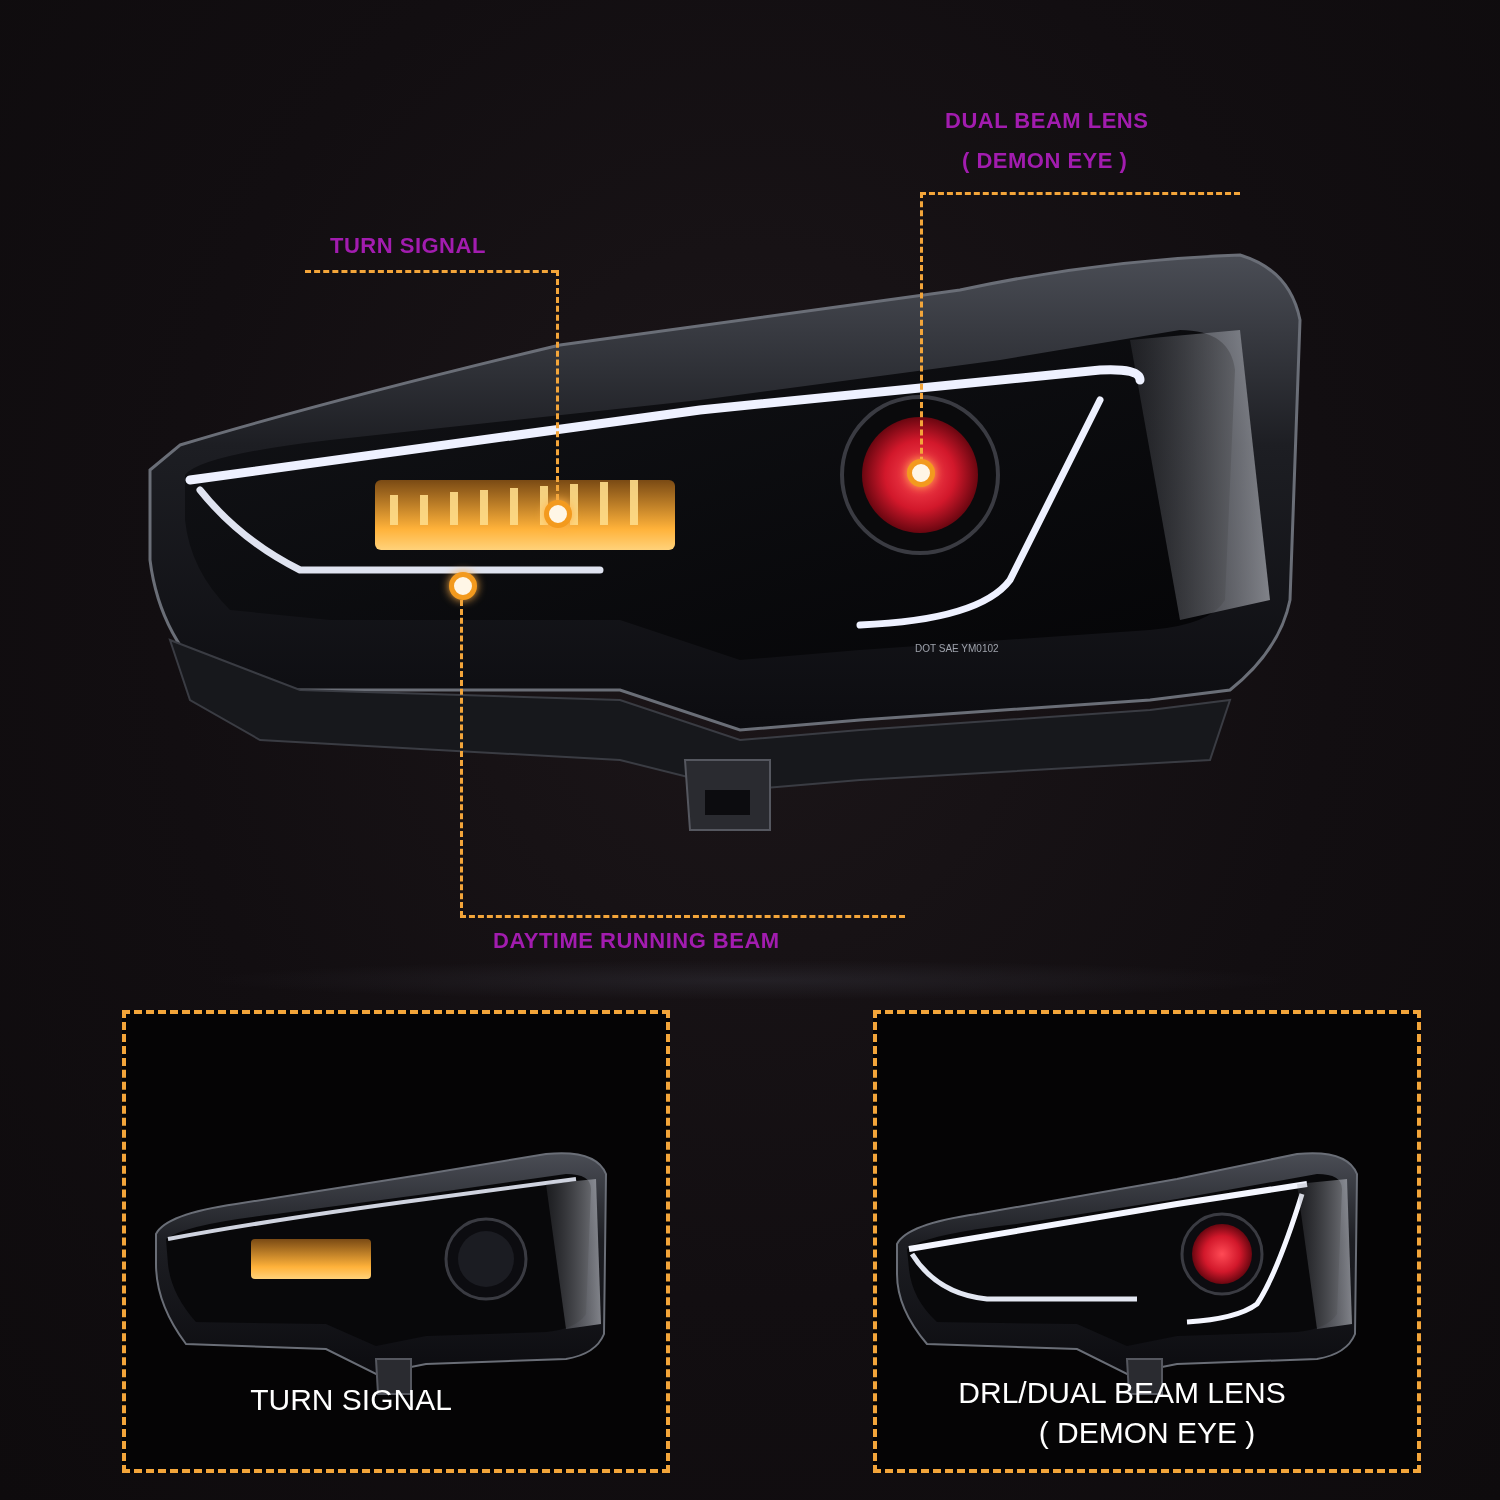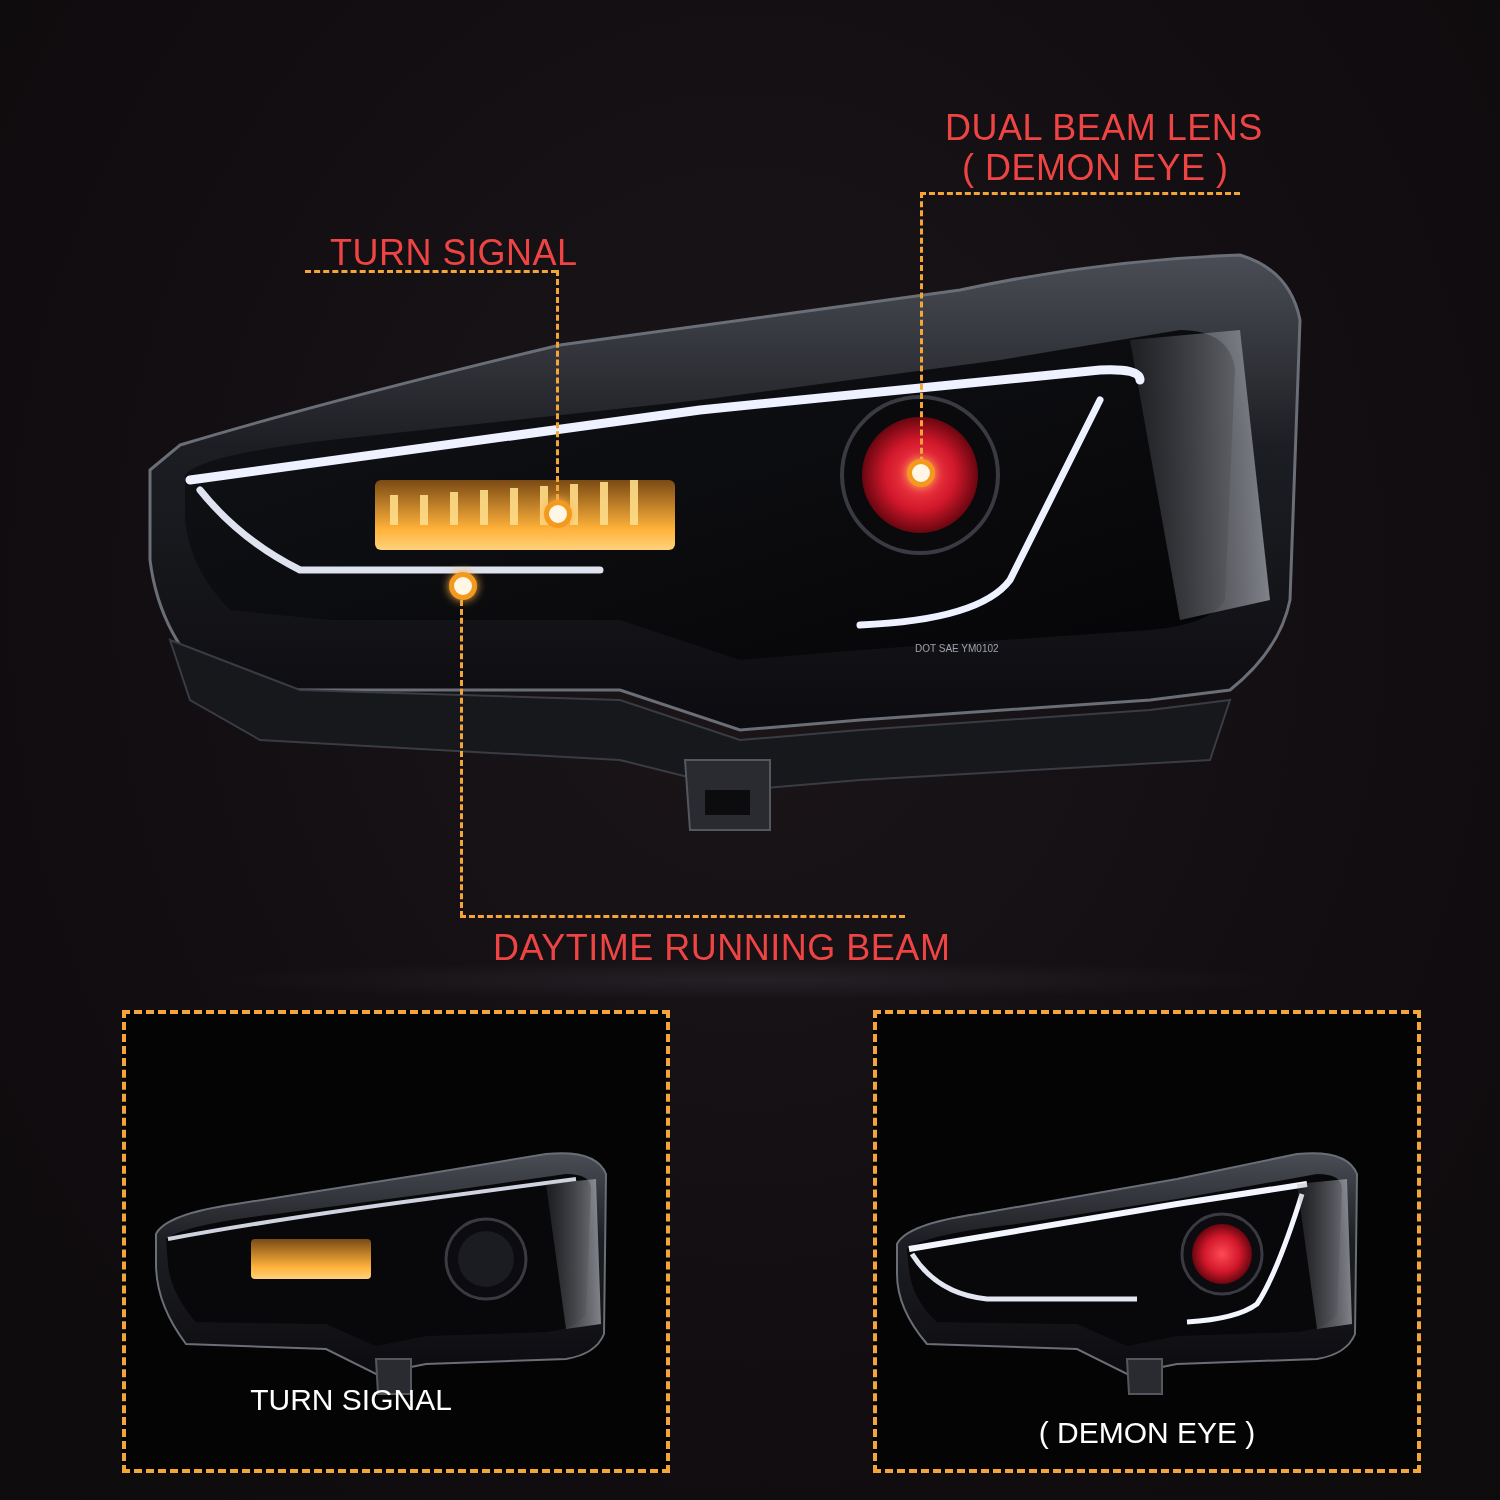--- a/index.html
+++ b/index.html
@@ -3,22 +3,22 @@
 <meta charset="utf-8">
 <style>
   html, body { margin:0; padding:0; }
   body {
     width:1500px; height:1500px; overflow:hidden; position:relative;
     background: radial-gradient(ellipse at 50% 40%, #1c1619 0%, #120e11 55%, #0e0b0d 100%);
     font-family: "Liberation Sans", sans-serif;
     color:#fff;
   }
   .label {
-    position:absolute; color:#ef4444; font-weight:400;
-    font-size:36px; letter-spacing:0.5px; white-space:nowrap; line-height:1;
+    position:absolute; color:#a21caf; font-weight:700;
+    font-size:22px; letter-spacing:0.5px; white-space:nowrap; line-height:1;
   }
   .callout-h { position:absolute; height:0; border-top:3px dashed #f3a53a; }
   .callout-v { position:absolute; width:0; border-left:3px dashed #f3a53a; }
   .dot {
     position:absolute; width:18px; height:18px; border-radius:50%;
     background:#fff6e6; border:5px solid #f39a1e; box-shadow:0 0 10px #ffb14a;
   }
   .panel {
     position:absolute; border:4px dashed #f3a53a; background:#050405;
   }
@@ -133,14 +133,15 @@
     <path d="M20 170 Q30 150 100 140 L300 105 L420 80 Q470 75 480 100 L478 260 Q470 280 440 285 L300 290 L250 300 L200 275 L50 270 Q20 235 20 200 Z" fill="url(#shell)" stroke="#6a6e77" stroke-width="2"></path>
     <path d="M30 175 Q50 160 140 150 L300 125 L440 100 Q465 100 465 115 L460 240 Q450 255 420 258 L300 262 L250 272 L200 250 L60 248 Q35 225 32 195 Z" fill="#08080a"></path>
     <path d="M32 175 Q150 155 300 130 L430 110" fill="none" stroke="#f4f6ff" stroke-width="6"></path>
     <path d="M35 180 Q60 220 110 225 L260 225" fill="none" stroke="#e3e7f2" stroke-width="5"></path>
     <path d="M425 120 Q400 200 380 230 Q360 245 310 248" fill="none" stroke="#f4f6ff" stroke-width="5"></path>
     <circle cx="345" cy="180" r="40" fill="#0c0c10" stroke="#3a3b42" stroke-width="3"></circle>
     <circle cx="345" cy="180" r="30" fill="url(#redlens)"></circle>
     <path d="M420 110 L470 105 L475 250 L440 255 Z" fill="url(#clear)"></path>
     <path d="M250 285 L285 285 L285 320 L252 320 Z" fill="#2a2b30" stroke="#55575f" stroke-width="2"></path>
   </svg>
+  <div class="panel-label" style="top:360px;left:-50px;">DRL/DUAL BEAM LENS</div>
   <div class="panel-label" style="top:400px;left:0;">( DEMON EYE )</div>
 </div>
 
 </body></html>

